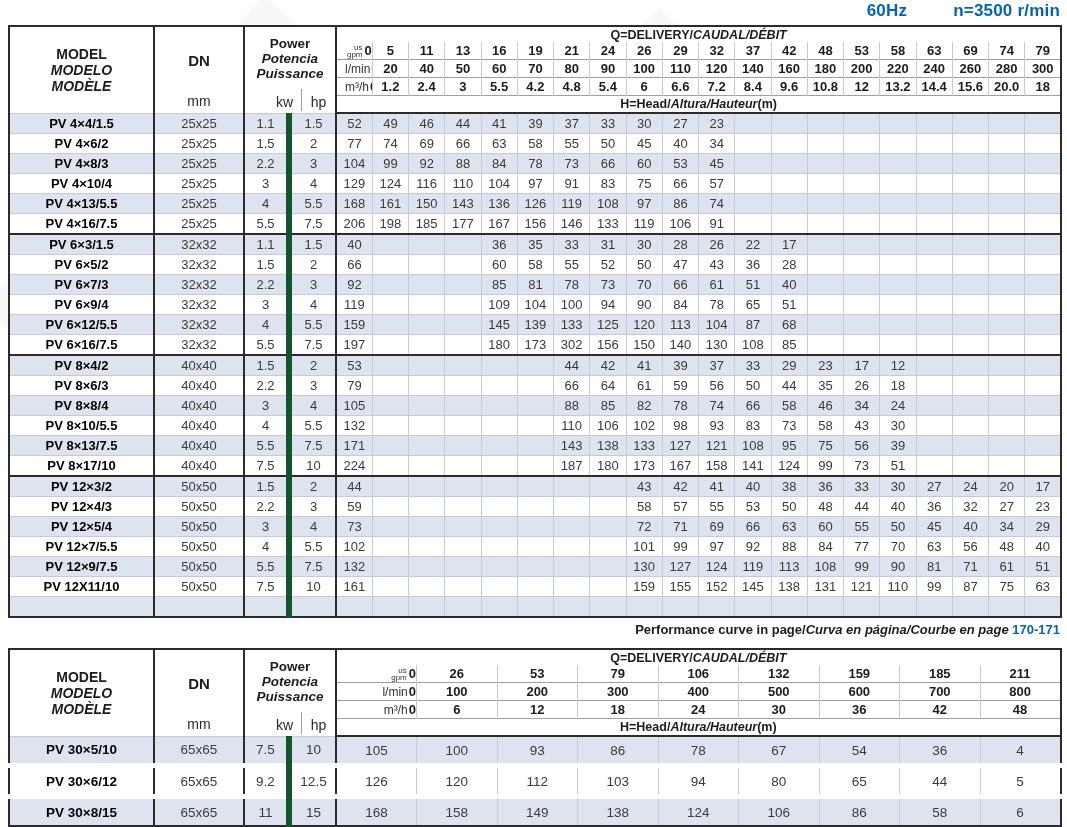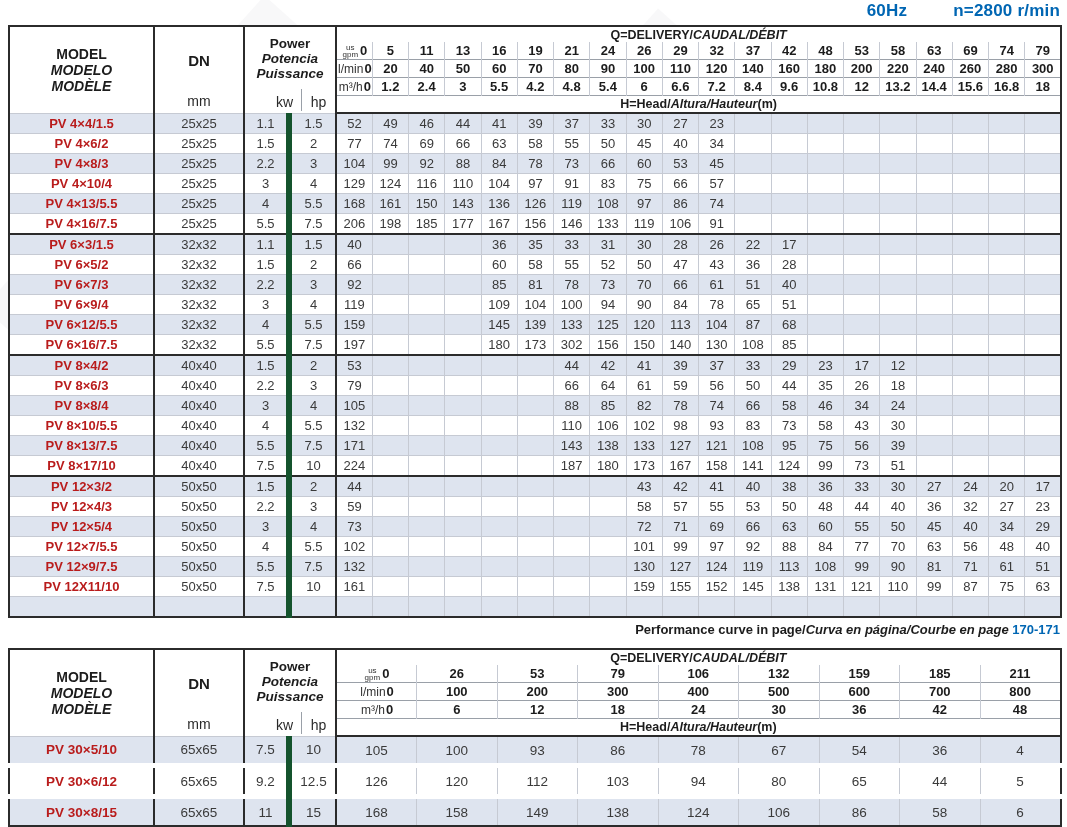--- a/index.html
+++ b/index.html
@@ -40,53 +40,53 @@
   .hdr-power .plbl .it{font-style:italic;}
   .hdr-power .kwhp{display:flex;height:22px;font-weight:normal;font-size:14px;color:#2a2a2a;padding-left:23px;}
   .hdr-power .kwhp span{flex:1;display:flex;align-items:flex-end;justify-content:center;padding-bottom:1px;}
   .hdr-power .kwhp .kws{border-right:1px solid #9aa0a8;}
 
   
   .c-q{height:15px;font-size:12.5px;text-align:center;font-weight:bold;}
   .c-q .it{font-style:italic;}
   tr.r-unit th{height:17px;font-size:13px;font-weight:bold;color:#1c1c1c;}
   tr.r-unit th.unit-num{border-left:1px solid #c6cad3;text-align:center;}
-  tr.r-unit th.unit-first{text-align:center;padding-left:1px;}
+  tr.r-unit th.unit-first{text-align:right;padding-left:8px;}
   tr.r-lmin th,tr.r-m3h th{border-top:1px solid #9aa0a8;}
   .r-h th.c-h{height:16px;border-top:1px solid #9aa0a8;font-size:12.5px;text-align:center;font-weight:bold;}
   .r-h .it{font-style:italic;}
   thead tr:last-child th{border-bottom:2px solid #2b2b2b;}
   .u2{display:inline-flex;flex-direction:column;font-size:8px;line-height:7px;font-weight:normal;
       vertical-align:middle;margin-right:2px;color:#333;}
   .u1{font-size:12px;font-weight:normal;margin-right:1px;color:#333;}
   .uv{font-weight:bold;font-size:13px;}
 
   
   tbody td{height:19px;border-top:1px solid #c6cad3;text-align:center;font-size:13px;color:#3a3a3a;}
   .t2 tbody td{height:26px;font-size:13.5px;}
-  tbody td.c-model{font-weight:bold;color:#b91c1c;}
+  tbody td.c-model{font-weight:bold;color:#000000;}
   tbody tr.stripe td{background:#dee4ef;}
   tbody td.c-val{border-left:1px solid #c6cad3;}
   tbody td.c-val:first-of-type{border-left:none;}
   tbody tr.block-start td{border-top:2px solid #2b2b2b;}
   .t2 tbody tr.gapped{border-top:5px solid #ffffff;padding-left:26px;}
 
   .note{position:absolute;top:622px;left:8px;width:1052px;text-align:right;font-size:13px;font-weight:bold;}
   .note .it{font-style:italic;}
   .note .pages{color:#0066b3;}
 </style>
 </head>
 <body>
 
 <div class="wm wm1"></div>
 <div class="wm wm2"></div>
 <div class="wm wm3"></div>
 
 <div class="topbar">
-  <span>60Hz</span><span class="sp"></span><span>n=2800 r/min</span>
+  <span>60Hz</span><span class="sp"></span><span>n=3500 r/min</span>
 </div>
 
 <table class="t1">
   <colgroup>
       <col style="width: 145px;">
       <col style="width: 90px;">
       <col style="width: 45px;">
       <col style="width: 47px;">
       <col style="width: 36.25px;">
       <col style="width: 36.25px;">
@@ -196,21 +196,21 @@
         <th class="unit-num">6</th>
         <th class="unit-num">6.6</th>
         <th class="unit-num">7.2</th>
         <th class="unit-num">8.4</th>
         <th class="unit-num">9.6</th>
         <th class="unit-num">10.8</th>
         <th class="unit-num">12</th>
         <th class="unit-num">13.2</th>
         <th class="unit-num">14.4</th>
         <th class="unit-num">15.6</th>
-        <th class="unit-num">16.8</th>
+        <th class="unit-num">20.0</th>
         <th class="unit-num">18</th>
       </tr>
     <tr class="r-h">
       <th colspan="20" class="c-h"><span>H=Head/</span><span class="it">Altura/Hauteur</span><span>(m)</span></th>
     </tr>
   </thead>
   <tbody>
       <tr class="stripe">
         <td class="c-model">PV 4×4/1.5</td>
         <td class="c-dn">25x25</td>

